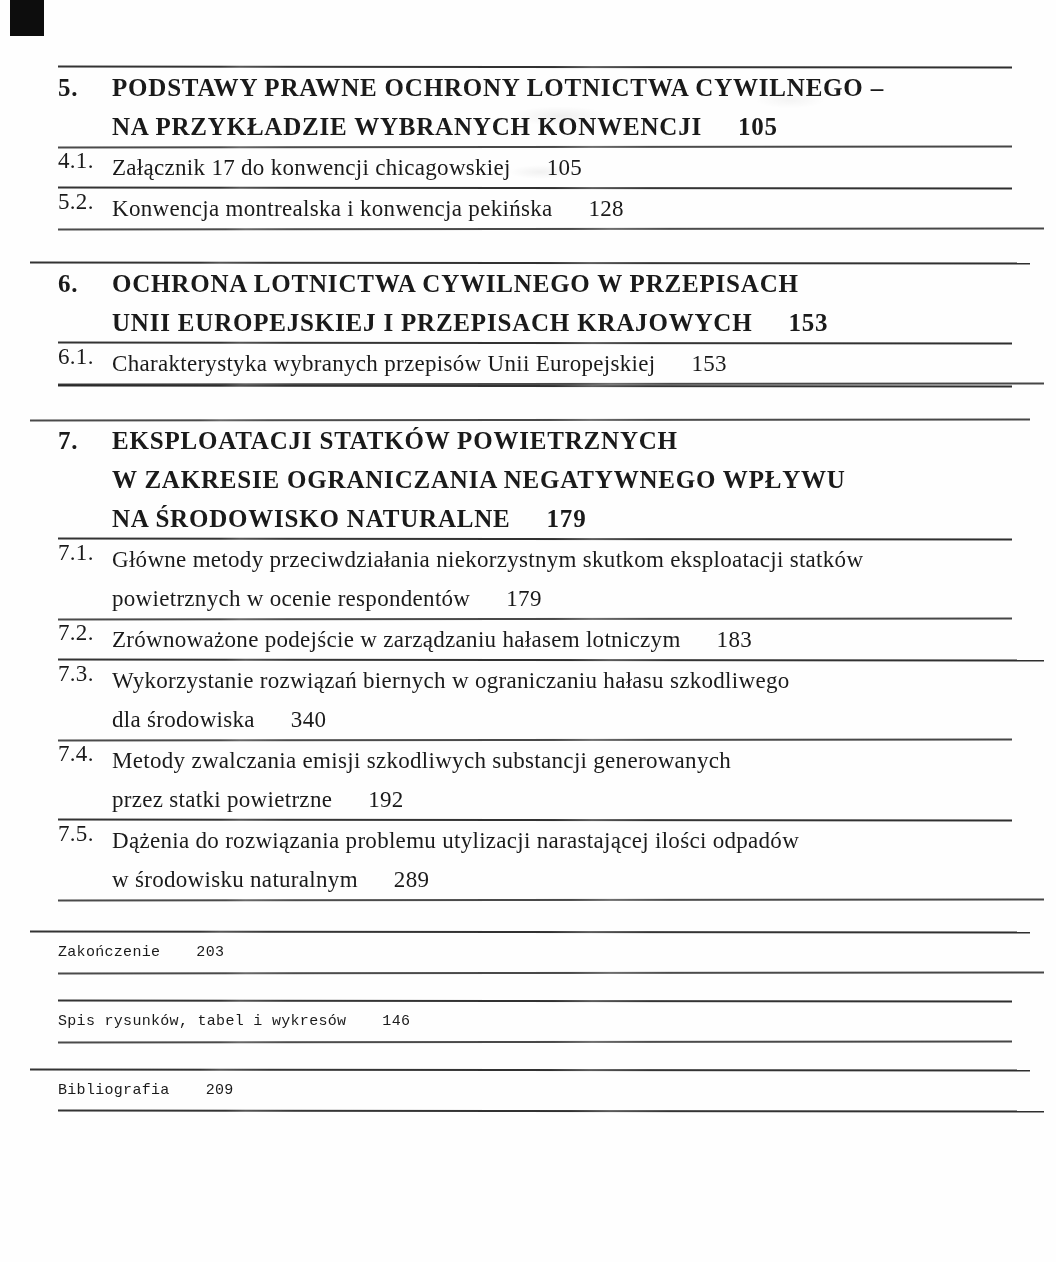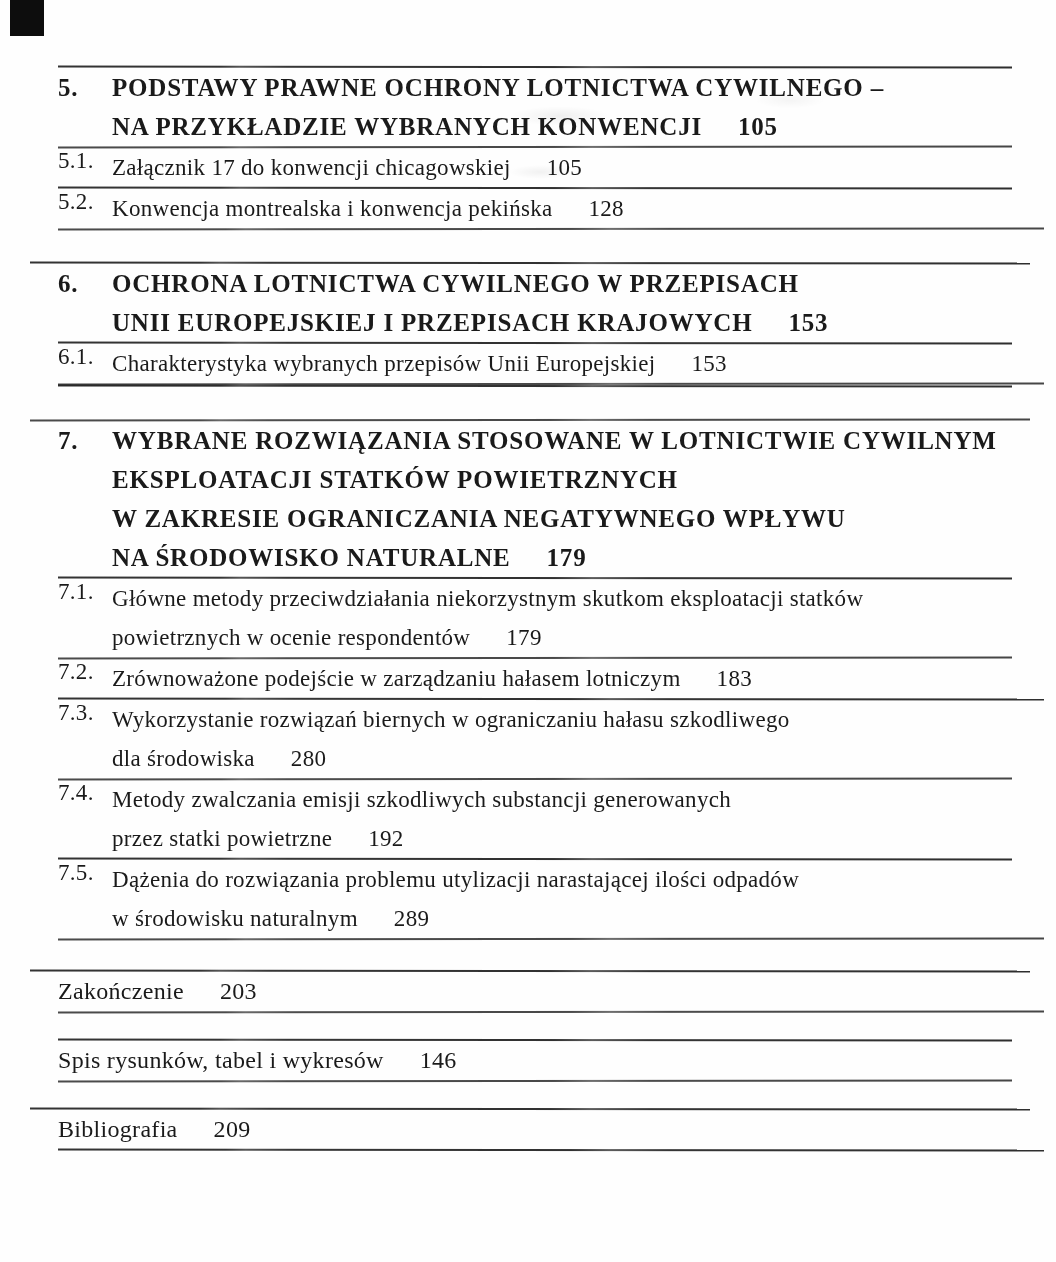--- a/index.html
+++ b/index.html
@@ -39,21 +39,21 @@
     transform: rotate(0.06deg);
   }
   .rule.alt { transform: rotate(-0.05deg); opacity: 0.78; }
   .rule.xl { margin-left: -28px; width: 1000px; }
   .rule.xr { width: 986px; }
   .entry { display: flex; font-size: 23px; letter-spacing: 0.3px; }
   .entry .num { flex: 0 0 54px; }
   .entry .txt { flex: 1 1 auto; min-width: 0; font-family: Liberation Serif, serif; }
   .line { display: block; line-height: 39px; white-space: nowrap; }
   .heading .line, .heading .num { font-weight: 700; font-size: 25px; letter-spacing: 0.8px; line-height: 39px; }
-  .plain { font-size: 24px; letter-spacing: 0.3px; line-height: 39px; }
+  .plain { font-size: 15px; letter-spacing: 0.3px; line-height: 39px; font-family: Liberation Mono, monospace; }
   .pg { margin-left: 36px; }
   .gap32 { height: 32px; }
   .gap30 { height: 30px; }
   .gap26 { height: 26px; }
 </style>
 </head>
 <body>
 
 <div class="page">
   <div class="corner-mark"></div>
@@ -65,21 +65,21 @@
       <span class="num">5.</span>
       <span class="txt">
         <span class="line">PODSTAWY PRAWNE OCHRONY LOTNICTWA CYWILNEGO –</span>
         <span class="line">
           <span>NA PRZYKŁADZIE WYBRANYCH KONWENCJI</span><span class="pg">105</span>
         </span>
       </span>
     </div>
     <div class="rule alt"></div>
     <div class="entry">
-      <span class="num">5.1.</span>
+      <span class="num">4.1.</span>
       <span class="txt">
         <span class="line">
           <span>Załącznik 17 do konwencji chicagowskiej</span><span class="pg">105</span>
         </span>
       </span>
     </div>
     <div class="rule"></div>
     <div class="entry">
       <span class="num">5.2.</span>
       <span class="txt">
@@ -113,21 +113,20 @@
     </div>
     <div class="rule alt xr"></div>
     <div class="rule"></div>
 
     <div class="gap32"></div>
 
     <div class="rule alt xl"></div>
     <div class="entry heading">
       <span class="num">7.</span>
       <span class="txt">
-        <span class="line">WYBRANE ROZWIĄZANIA STOSOWANE W LOTNICTWIE CYWILNYM</span>
         <span class="line">EKSPLOATACJI STATKÓW POWIETRZNYCH</span>
         <span class="line">W ZAKRESIE OGRANICZANIA NEGATYWNEGO WPŁYWU</span>
         <span class="line">
           <span>NA ŚRODOWISKO NATURALNE</span><span class="pg">179</span>
         </span>
       </span>
     </div>
     <div class="rule"></div>
     <div class="entry">
       <span class="num">7.1.</span>
@@ -146,21 +145,21 @@
           <span>Zrównoważone podejście w zarządzaniu hałasem lotniczym</span><span class="pg">183</span>
         </span>
       </span>
     </div>
     <div class="rule xr"></div>
     <div class="entry">
       <span class="num">7.3.</span>
       <span class="txt">
         <span class="line">Wykorzystanie rozwiązań biernych w ograniczaniu hałasu szkodliwego</span>
         <span class="line">
-          <span>dla środowiska</span><span class="pg">280</span>
+          <span>dla środowiska</span><span class="pg">340</span>
         </span>
       </span>
     </div>
     <div class="rule alt"></div>
     <div class="entry">
       <span class="num">7.4.</span>
       <span class="txt">
         <span class="line">Metody zwalczania emisji szkodliwych substancji generowanych</span>
         <span class="line">
           <span>przez statki powietrzne</span><span class="pg">192</span>

